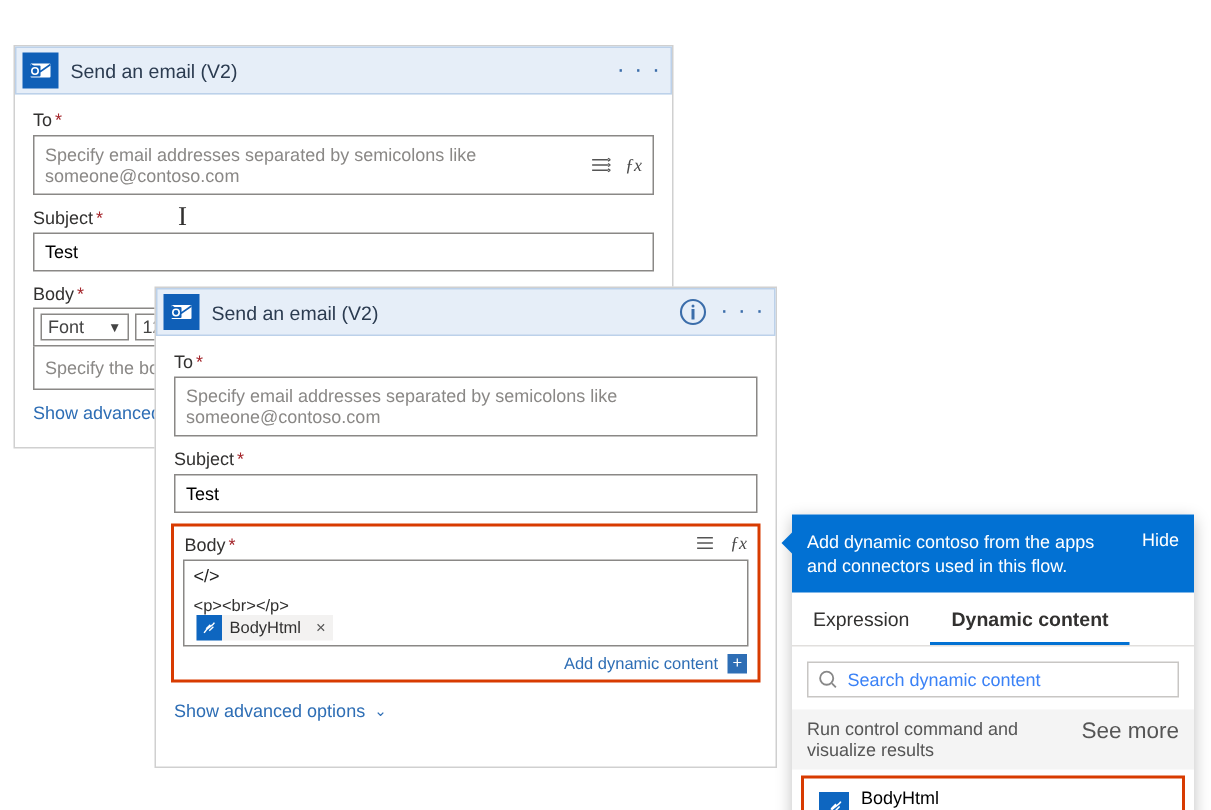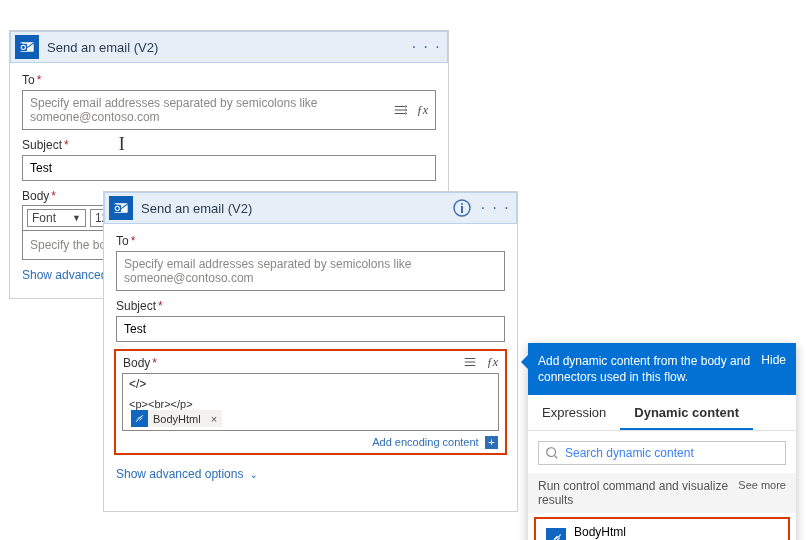--- a/index.html
+++ b/index.html
@@ -176,21 +176,21 @@
   }
   #dynpanel .searchrow svg{width:14px;height:14px;}
   #dynpanel .searchrow .stext { color:#3b82f6; flex:1;}
   
   #dynpanel .sectionhdr {
     display:flex;align-items:flex-start;
     background:#f4f4f4;
     padding:6px 10px; color:#555;
   }
   #dynpanel .sectionhdr .shtext{flex:1;font-size:12px;}
-  #dynpanel .sectionhdr .seemore{font-size:11px;color:#555;cursor:pointer;}
+  #dynpanel .sectionhdr .seemore{font-size:15px;color:#555;cursor:pointer;}
   
   #dynpanel .item {
     display:flex; gap:8px; align-items:center;
     padding:6px 10px;
     border:2px solid #d83b01;
     margin:4px 6px 6px 6px;
     cursor:pointer;
   }
   #dynpanel .item .iticon{
     width:20px;height:20px;background:#0e66c0;display:flex;align-items:center;justify-content:center;
@@ -375,36 +375,36 @@
               <svg viewBox="0 0 16 16">
                   <path d="M5 9l4-4m-1 6l4-4M3 13c3-6 8-6 10-10" stroke="#fff" stroke-width="1.3" fill="none"></path>
                 </svg>
             </span>
             <span class="tname">BodyHtml</span>
             <span class="tx">×</span>
           </span>
         </div>
       </div>
       <div class="addcontent">
-        <a><span>Add encoding content</span></a>
+        <a><span>Add dynamic content</span></a>
         <span class="plus">+</span>
       </div>
     </div>
 
     <div class="adv">
       <span>Show advanced options</span>
       <span class="chev">⌄</span>
     </div>
   </div>
 </div>
 
 <div id="dynpanel">
   <div class="arrow"></div>
   <div class="bluehdr">
-    <div class="headtxt">Add dynamic content from the body and connectors used in this flow.</div>
+    <div class="headtxt">Add dynamic contoso from the apps and connectors used in this flow.</div>
     <div class="hide">Hide</div>
   </div>
   <div class="tabs">
     <div class="tab">Expression</div>
     <div class="tab active">Dynamic content</div>
   </div>
   <div class="searchrow">
     <span class="icn">
       <svg viewBox="0 0 16 16">
           <circle cx="7" cy="7" r="5" fill="none" stroke="#888" stroke-width="1.4"></circle>

